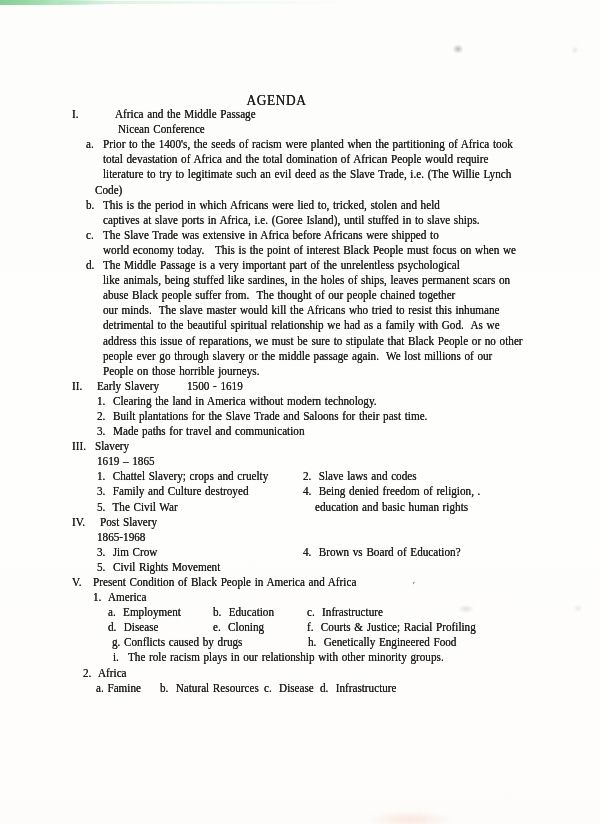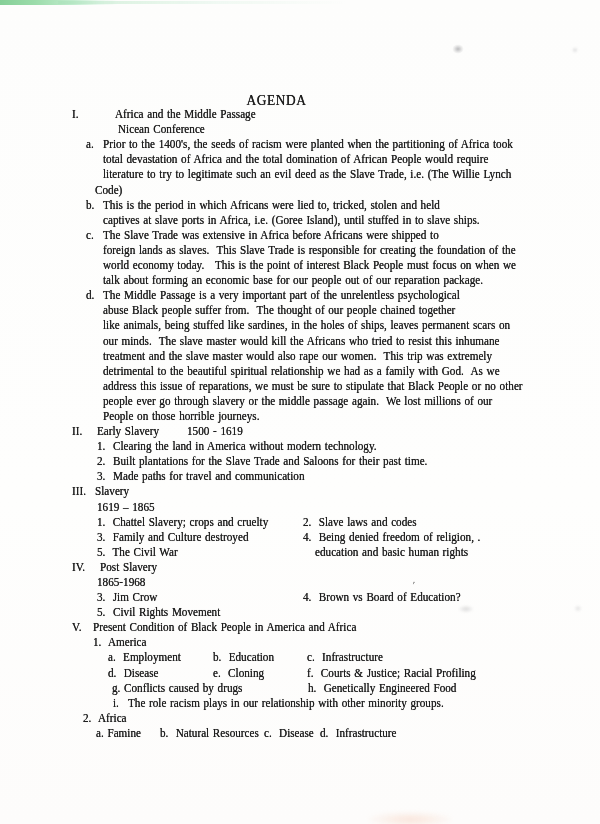--- a/index.html
+++ b/index.html
@@ -111,43 +111,34 @@
           <span class="part" style="left: 103px;">This is the period in which Africans were lied to, tricked, stolen and held</span>
         </div>
         <div class="row">
           <span class="part" style="left: 103px;">captives at slave ports in Africa, i.e. (Goree Island), until stuffed in to slave ships.</span>
         </div>
         <div class="row">
           <span class="part" style="left: 86px;">c.</span>
           <span class="part" style="left: 103px;">The Slave Trade was extensive in Africa before Africans were shipped to</span>
         </div>
         <div class="row">
-          <span class="part" style="left: 103px;">foreign lands as slaves.  This Slave Trade is responsible for creating the foundation of the</span>
-        </div>
-        <div class="row">
           <span class="part" style="left: 103px;">world economy today.   This is the point of interest Black People must focus on when we</span>
-        </div>
-        <div class="row">
-          <span class="part" style="left: 103px;">talk about forming an economic base for our people out of our reparation package.</span>
         </div>
         <div class="row">
           <span class="part" style="left: 86px;">d.</span>
           <span class="part" style="left: 103px;">The Middle Passage is a very important part of the unrelentless psychological</span>
         </div>
         <div class="row">
+          <span class="part" style="left: 103px;">like animals, being stuffed like sardines, in the holes of ships, leaves permanent scars on</span>
+        </div>
+        <div class="row">
           <span class="part" style="left: 103px;">abuse Black people suffer from.  The thought of our people chained together</span>
         </div>
         <div class="row">
-          <span class="part" style="left: 103px;">like animals, being stuffed like sardines, in the holes of ships, leaves permanent scars on</span>
-        </div>
-        <div class="row">
           <span class="part" style="left: 103px;">our minds.  The slave master would kill the Africans who tried to resist this inhumane</span>
-        </div>
-        <div class="row">
-          <span class="part" style="left: 103px;">treatment and the slave master would also rape our women.  This trip was extremely</span>
         </div>
         <div class="row">
           <span class="part" style="left: 103px;">detrimental to the beautiful spiritual relationship we had as a family with God.  As we</span>
         </div>
         <div class="row">
           <span class="part" style="left: 103px;">address this issue of reparations, we must be sure to stipulate that Black People or no other</span>
         </div>
         <div class="row">
           <span class="part" style="left: 103px;">people ever go through slavery or the middle passage again.  We lost millions of our</span>
         </div>

